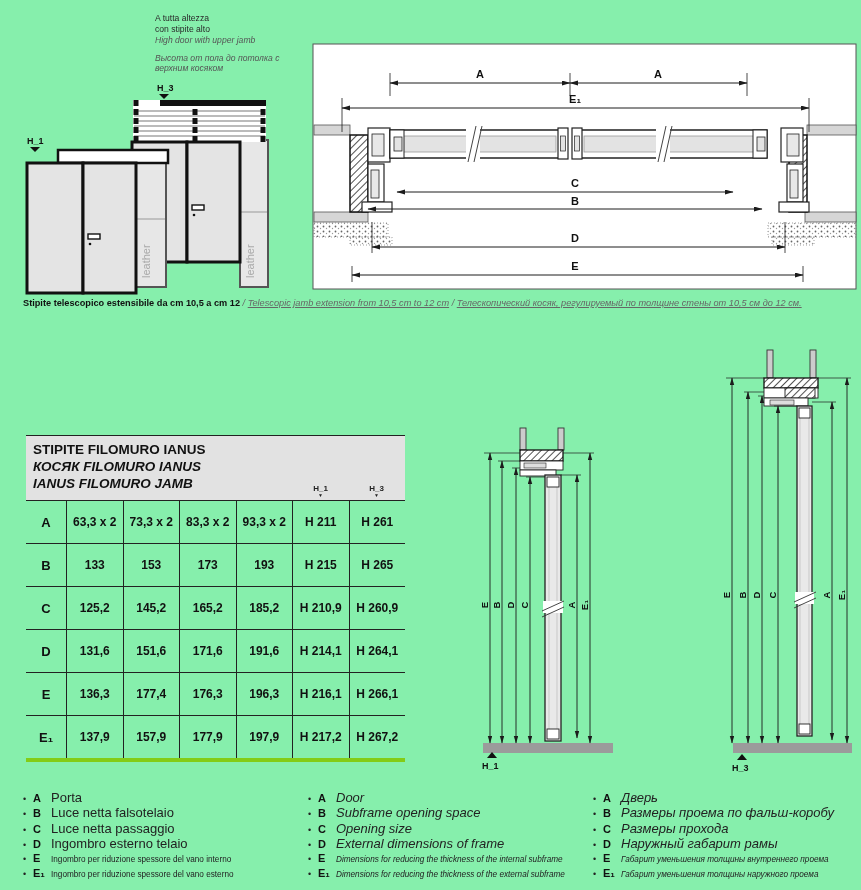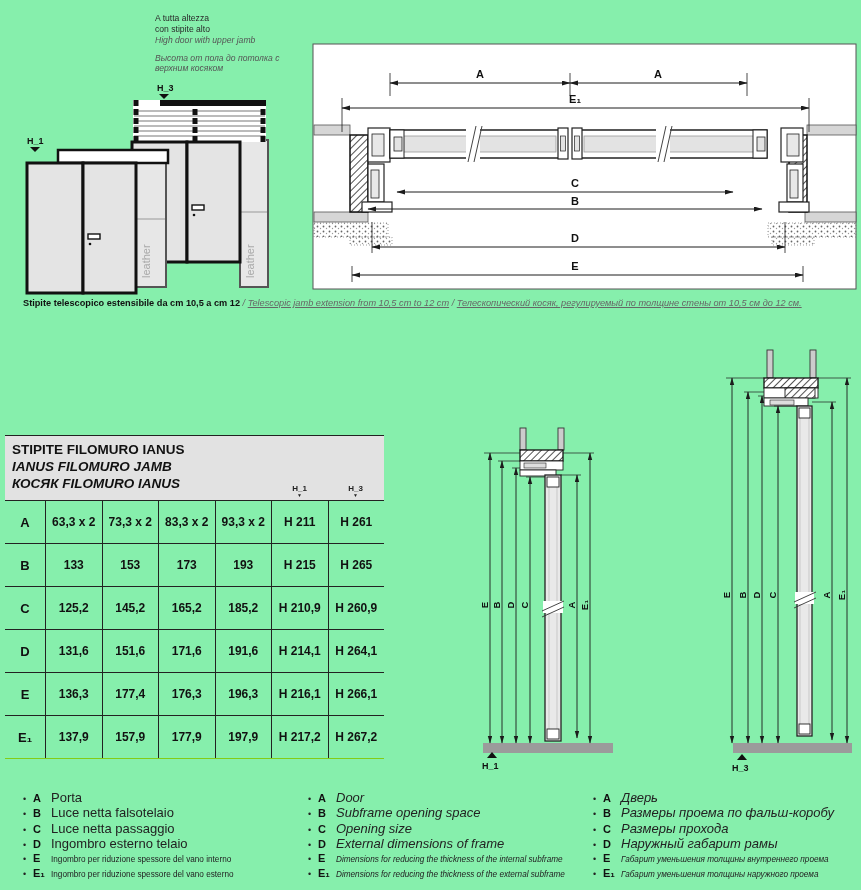--- a/index.html
+++ b/index.html
@@ -14,21 +14,21 @@
   .intro .ru{font-style:italic;color:#555;}
   .intro .ru1{margin-top:7px;}
 
   
   .caption{left:23px;top:298px;width:836px;font-size:9.2px;white-space:nowrap;}
   .cap-it{font-weight:bold;color:#111;}
   .cap-sep{color:#666;font-style:italic;}
   .cap-x{color:#666;font-style:italic;text-decoration:underline;}
 
   
-  .spec-table{left:5px;top:435px;width:379px;border-top:1px solid #222;border-bottom:1px solid #84cc16;}
+  .spec-table{left:26px;top:435px;width:379px;border-top:1px solid #222;border-bottom:4px solid #84cc16;}
   .t-header{position:relative;height:64px;background:#e2e2e2;box-sizing:border-box;padding:5px 0 0 7px;}
   .t-header .tt{font-weight:bold;font-size:13.5px;line-height:17px;color:#111;}
   .t-header .tt.i{font-style:italic;}
   .hcol{position:absolute;bottom:2px;width:57px;text-align:center;font-size:8px;font-weight:bold;color:#222;}
   .hcol .tri{display:block;font-size:5px;line-height:5px;color:#222;}
   .t-row{display:flex;border-top:1px solid #222;height:42px;}
   .t-cell{flex:0 0 56.5px;display:flex;align-items:center;justify-content:center;
           border-left:1px solid #222;font-weight:bold;font-size:12px;color:#111;box-sizing:border-box;}
   .t-cell.rlabel{flex:0 0 40px;border-left:none;font-size:13px;}
 
@@ -209,22 +209,22 @@
     </g>
   </svg>
 
   <div class="abs caption">
     <span class="cap-it">Stipite telescopico estensibile da cm 10,5 a cm 12</span><span class="cap-sep"> / </span><span class="cap-x">Telescopic jamb extension from 10,5 cm to 12 cm</span><span class="cap-sep"> / </span><span class="cap-x">Телескопический косяк, регулируемый по толщине стены от 10,5 см до 12 см.</span>
   </div>
 
   <div class="abs spec-table">
     <div class="t-header">
       <div class="tt">STIPITE FILOMURO IANUS</div>
+      <div class="tt i">КОСЯК FILOMURO IANUS</div>
       <div class="tt i">IANUS FILOMURO JAMB</div>
-      <div class="tt i">КОСЯК FILOMURO IANUS</div>
       <div class="hcol" style="left:266px;">
         <span>H_1</span>
         <span class="tri">▼</span>
       </div>
       <div class="hcol" style="left:322px;">
         <span>H_3</span>
         <span class="tri">▼</span>
       </div>
     </div>
 

